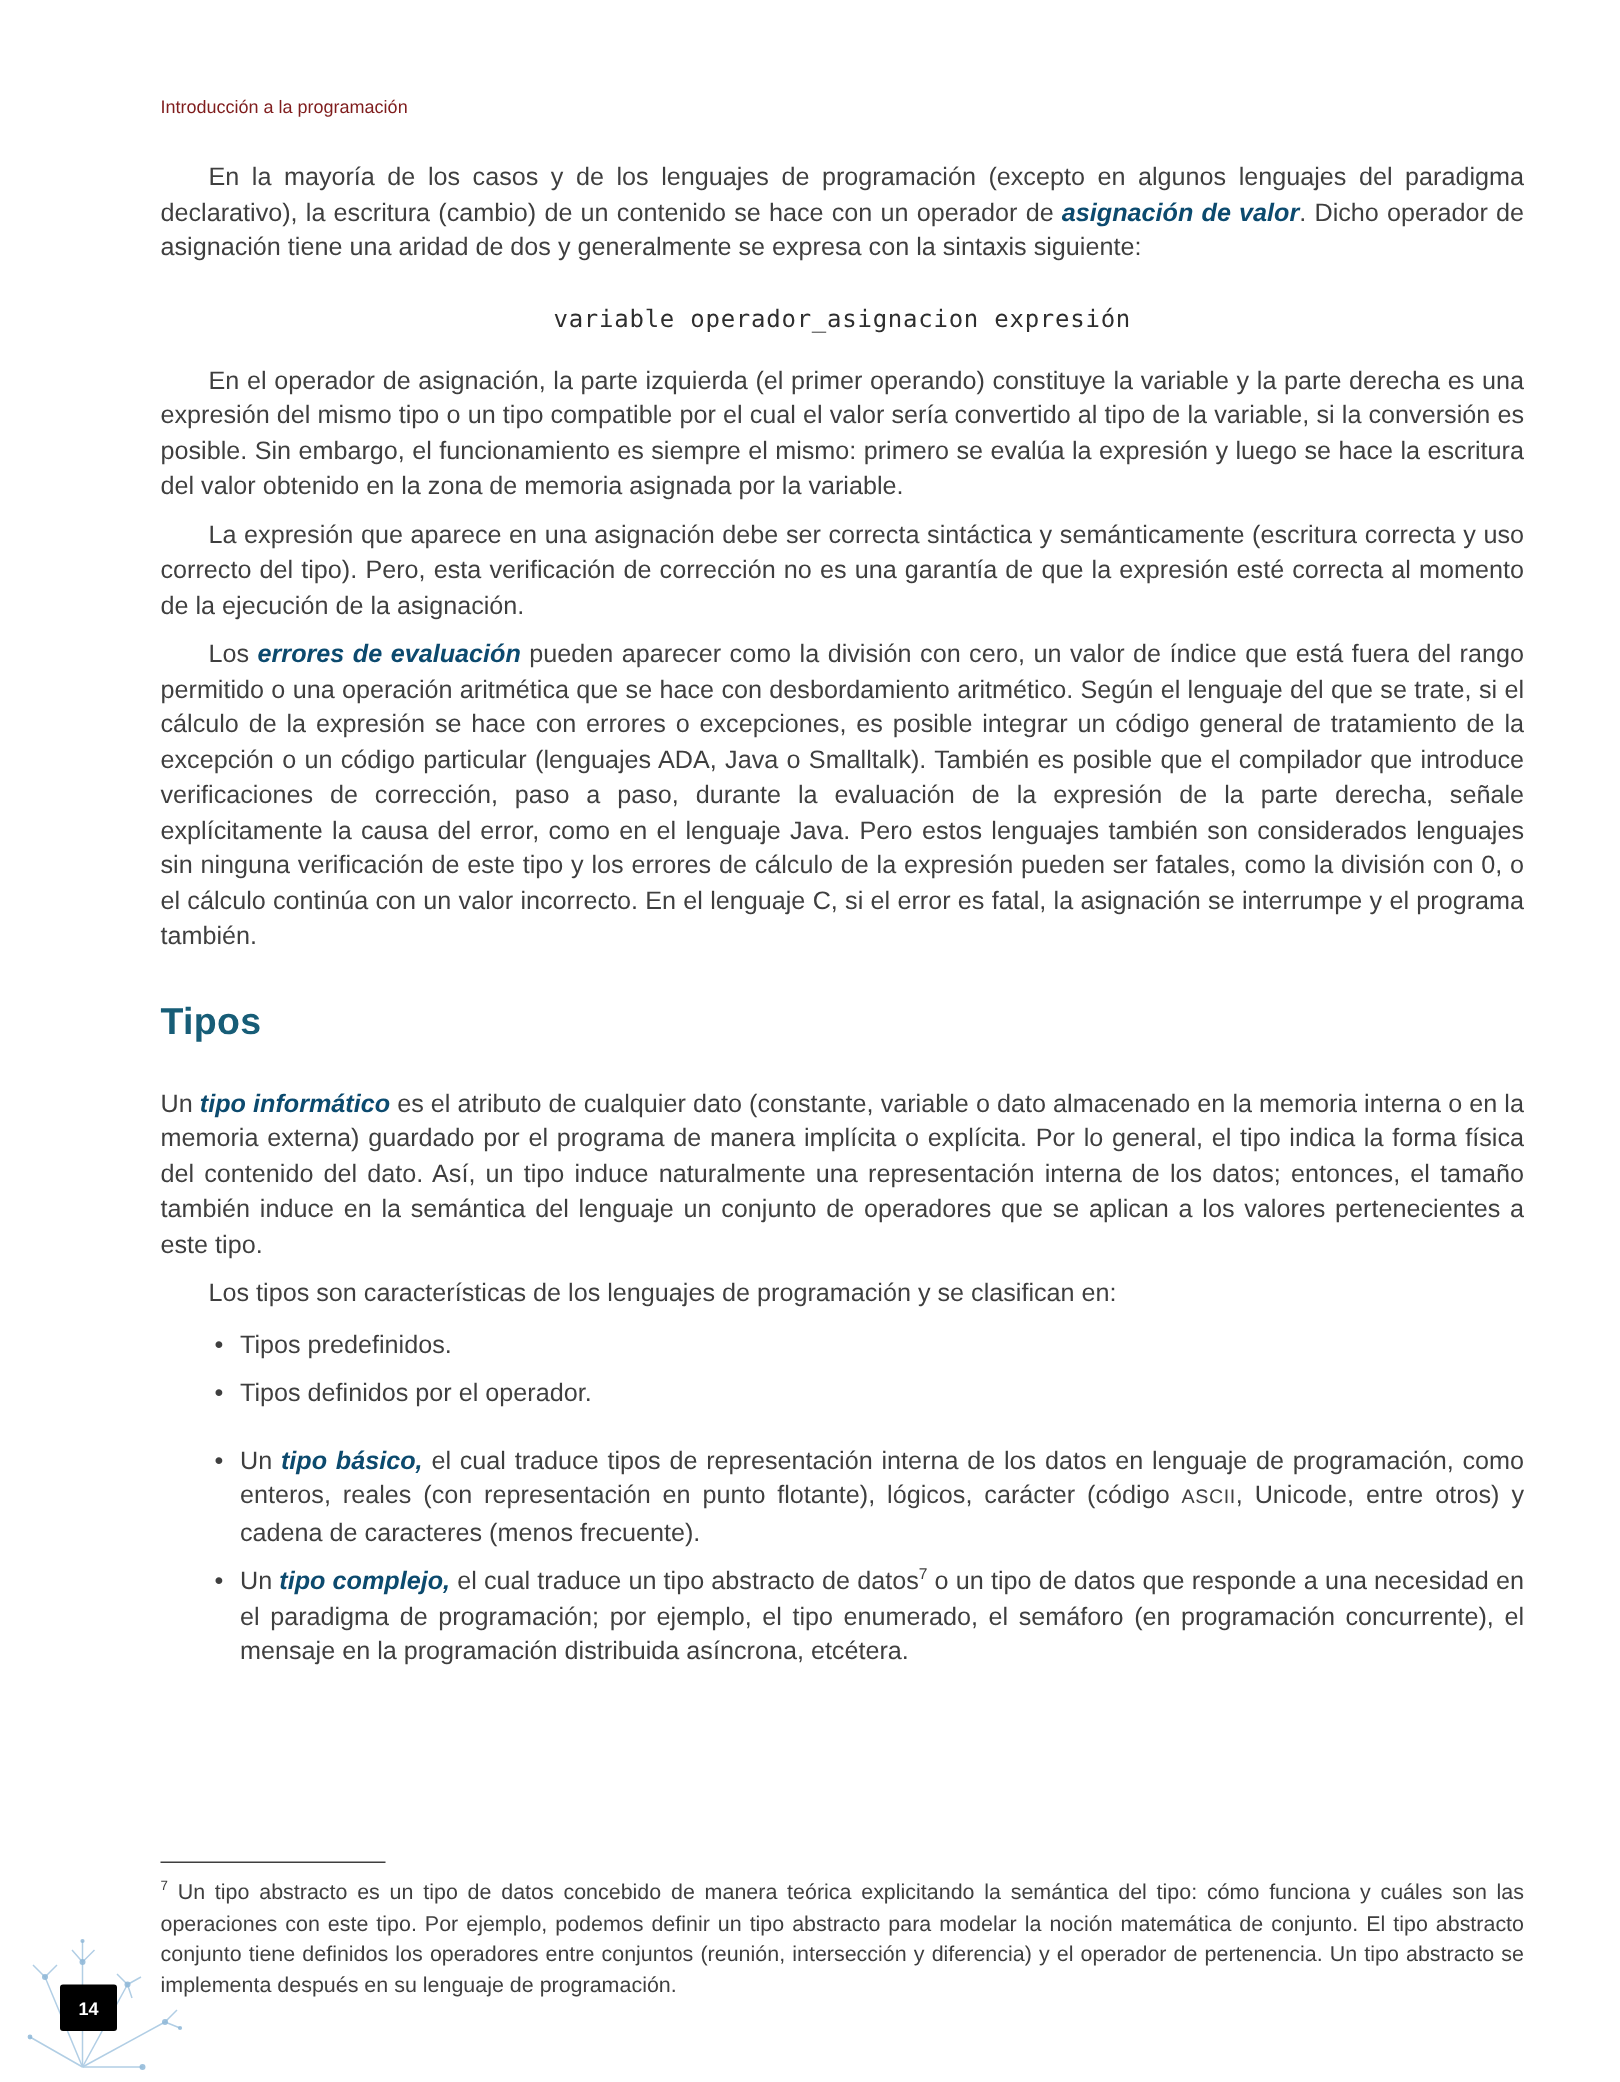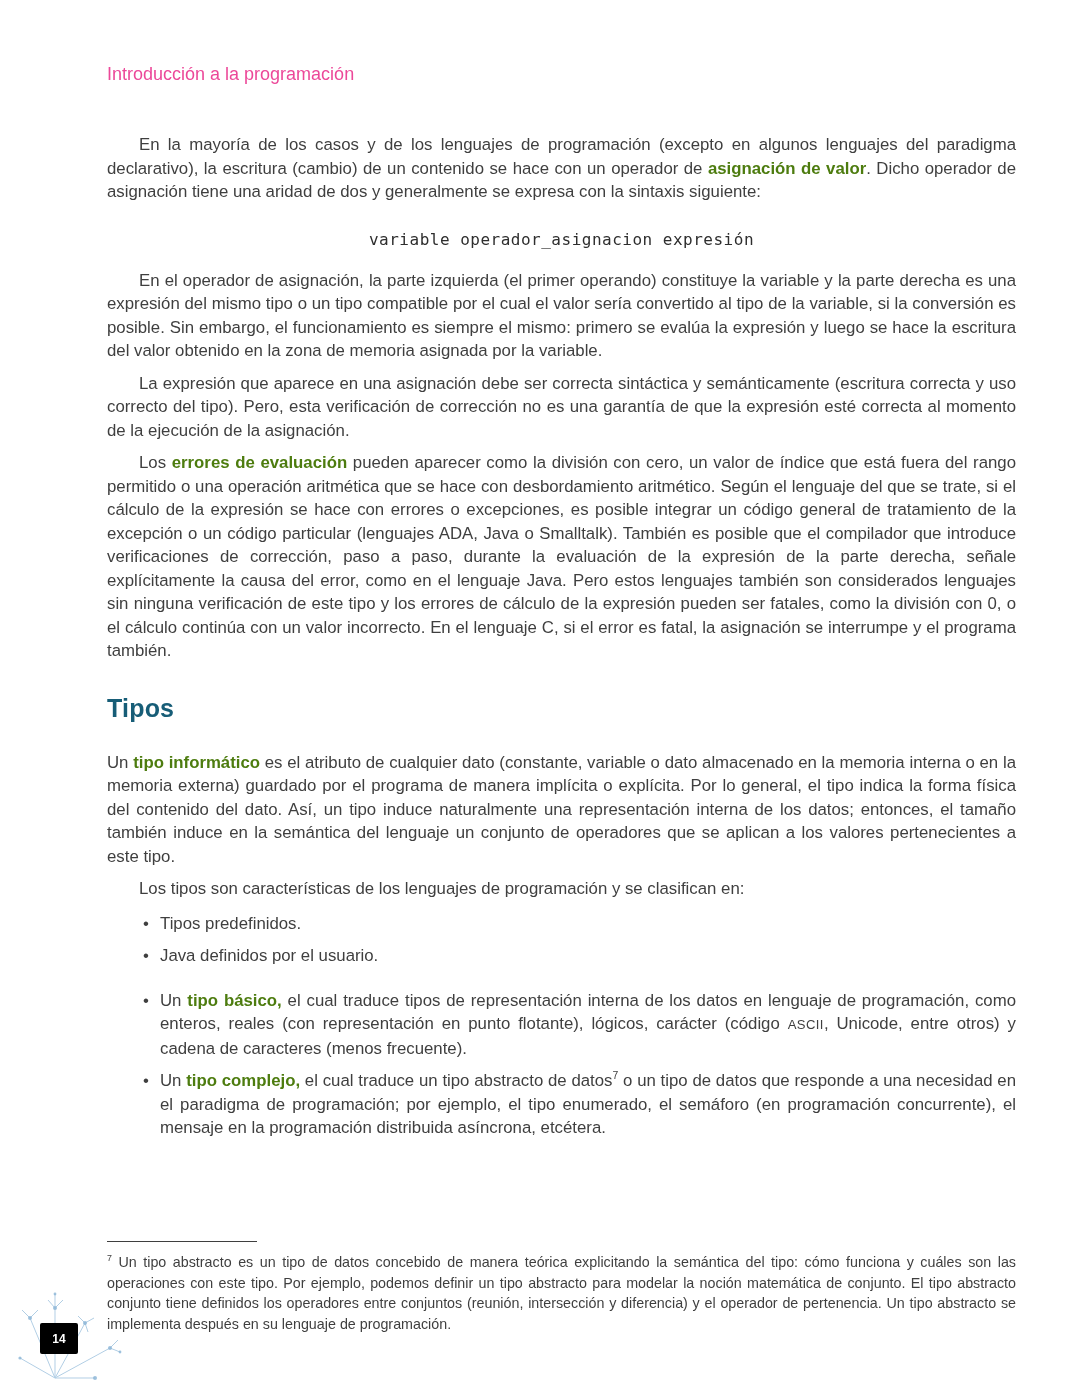--- a/index.html
+++ b/index.html
@@ -9,30 +9,30 @@
     margin:0 auto;
     background:#ffffff;
     font-family:"Liberation Sans",sans-serif;
     color:#3f3f3f;
     box-sizing:border-box;
     display:flex;flex-direction:column;
     padding:64px 64px 54px 107px;
     overflow:hidden;
   }
   .running-head{
-    font-size:18px;color:#ec4899;
-    margin:0 0 48px 0;font-weight:400;
+    font-size:12px;color:#7f1d1d;
+    margin:0 0 28px 0;font-weight:400;
   }
   p.body{
     font-size:16.8px;line-height:23.5px;
     text-align:justify;
     margin:0 0 9px 0;
   }
   p.body.indent{text-indent:32px;}
-  .accent{color:#4d7c0f;font-weight:bold;}
+  .accent{color:#0c4a6e;font-weight:bold;font-style:italic;}
   .sc{font-size:0.78em;letter-spacing:0.03em;}
   .sup{vertical-align:super;font-size:0.62em;line-height:0;}
   .code-line{
     font-family:"DejaVu Sans Mono","Liberation Mono",monospace;
     font-size:16px;letter-spacing:0.5px;
     text-align:center;
     margin:17px 0 20px 0;
     color:#2e2e2e;
   }
   h2.section-title{
@@ -107,21 +107,21 @@
 
   <p class="body indent">Los tipos son características de los lenguajes de programación y se clasifican en:</p>
 
   <div class="bullet-list">
     <div class="bullet-item">
       <span class="bullet-marker">•</span>
       <span class="bullet-text">Tipos predefinidos.</span>
     </div>
     <div class="bullet-item">
       <span class="bullet-marker">•</span>
-      <span class="bullet-text">Java definidos por el usuario.</span>
+      <span class="bullet-text">Tipos definidos por el operador.</span>
     </div>
   </div>
 
 
   <div class="bullet-list">
     <div class="bullet-item">
       <span class="bullet-marker">•</span>
       <span class="bullet-text"><span>Un </span><span class="accent">tipo básico,</span><span> el cual traduce tipos de representación interna de los datos en lenguaje de programación, como enteros, reales (con representación en punto flotante), lógicos, carácter (código </span><span class="sc">ASCII</span><span>, Unicode, entre otros) y cadena de caracteres (menos frecuente).</span></span>
     </div>
     <div class="bullet-item">

